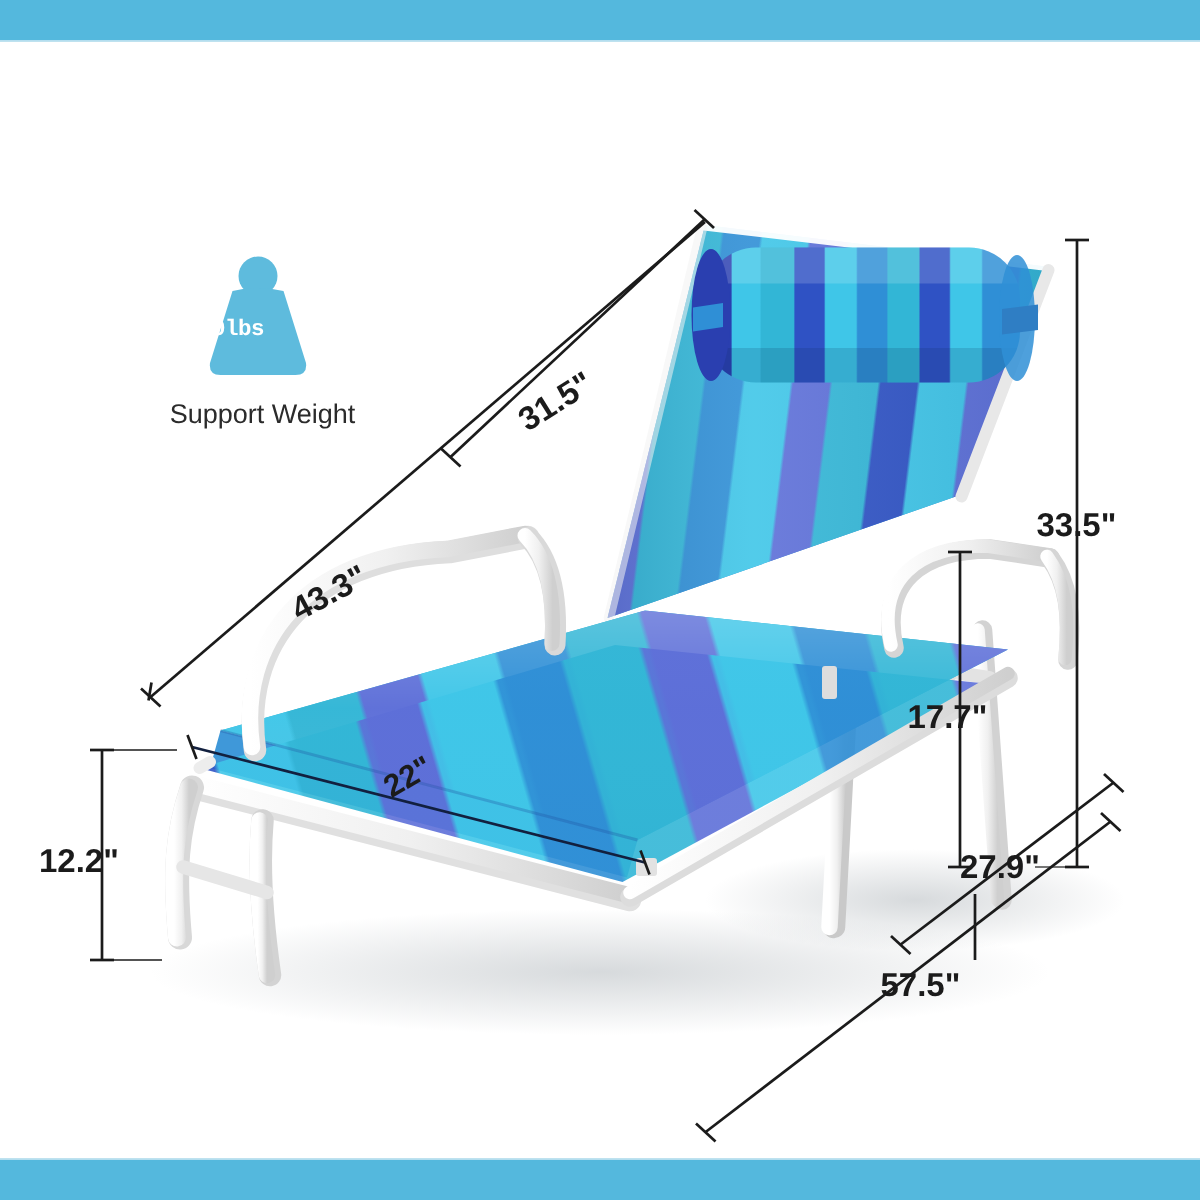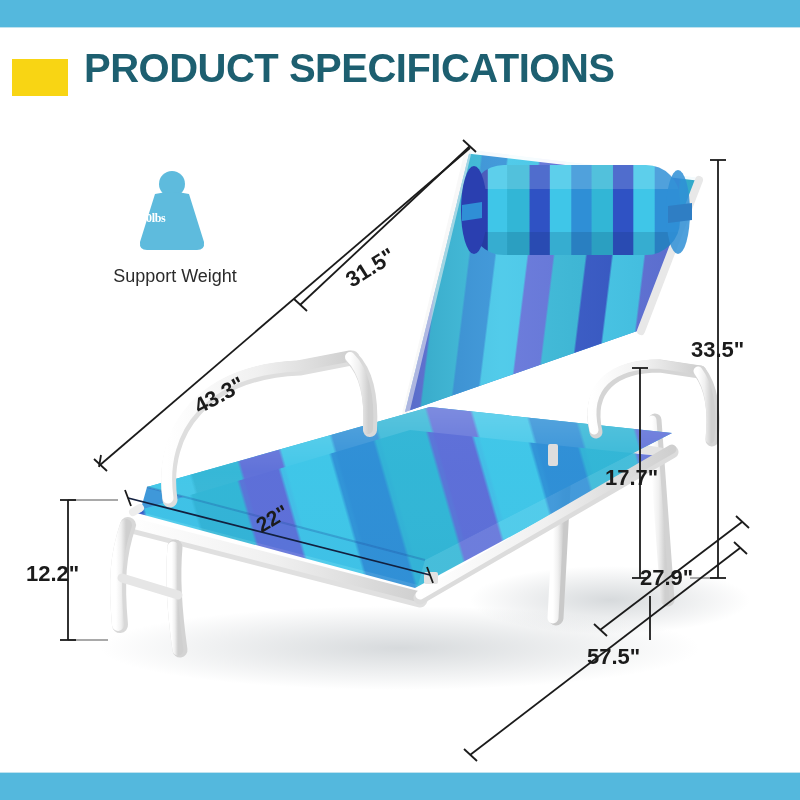--- a/index.html
+++ b/index.html
@@ -26,22 +26,22 @@
     font-size:40px;font-weight:bold;letter-spacing:-0.5px;
     color:#1d5f70;white-space:nowrap;
     font-family:"Liberation Sans", sans-serif;
   }
 
   
   #weight-badge{position:absolute;left:100px;top:170px;width:150px;height:120px;}
   #weight-icon-wrap{position:absolute;left:22px;top:0;width:100px;height:86px;}
   #weight-value{
     position:absolute;left:0;top:41px;width:100px;text-align:center;
-    color:#ffffff;font-size:12px;font-weight:bold;letter-spacing:-0.3px;
-    font-family:Liberation Serif, serif;pointer-events:none;
+    color:#ffffff;font-size:15px;font-weight:bold;letter-spacing:-0.3px;
+    font-family:Liberation Mono, monospace;pointer-events:none;
   }
   #weight-caption{
     position:absolute;left:-8px;top:96px;width:166px;text-align:center;
     font-size:18px;color:#2b2b2b;font-family:"Liberation Sans", sans-serif;
   }
 
   
   #product{position:absolute;left:0;top:0;width:800px;height:800px;}
 
   
@@ -58,24 +58,20 @@
 </head>
 <body>
 
 <div id="page">
 
   <div class="edge-bar edge-top"></div>
   <div class="edge-hairline" style="top:27px;"></div>
   <div class="edge-bar edge-bottom"></div>
   <div class="edge-hairline" style="bottom:27px;"></div>
 
-  <div id="header">
-    <div id="accent-block"></div>
-    <div id="title">PRODUCT SPECIFICATIONS</div>
-  </div>
 
   <div id="weight-badge">
     <div id="weight-icon-wrap">
       <svg width="100" height="86" viewBox="0 0 100 86" xmlns="http://www.w3.org/2000/svg">
 
         <circle cx="50" cy="14" r="13" fill="#5ebbdd"></circle>
 
         <path d="M33 24 Q50 20 67 24 L82 72 Q83 80 75 80 L25 80 Q17 80 18 72 Z" fill="#5ebbdd"></path>
       </svg>
     </div>

